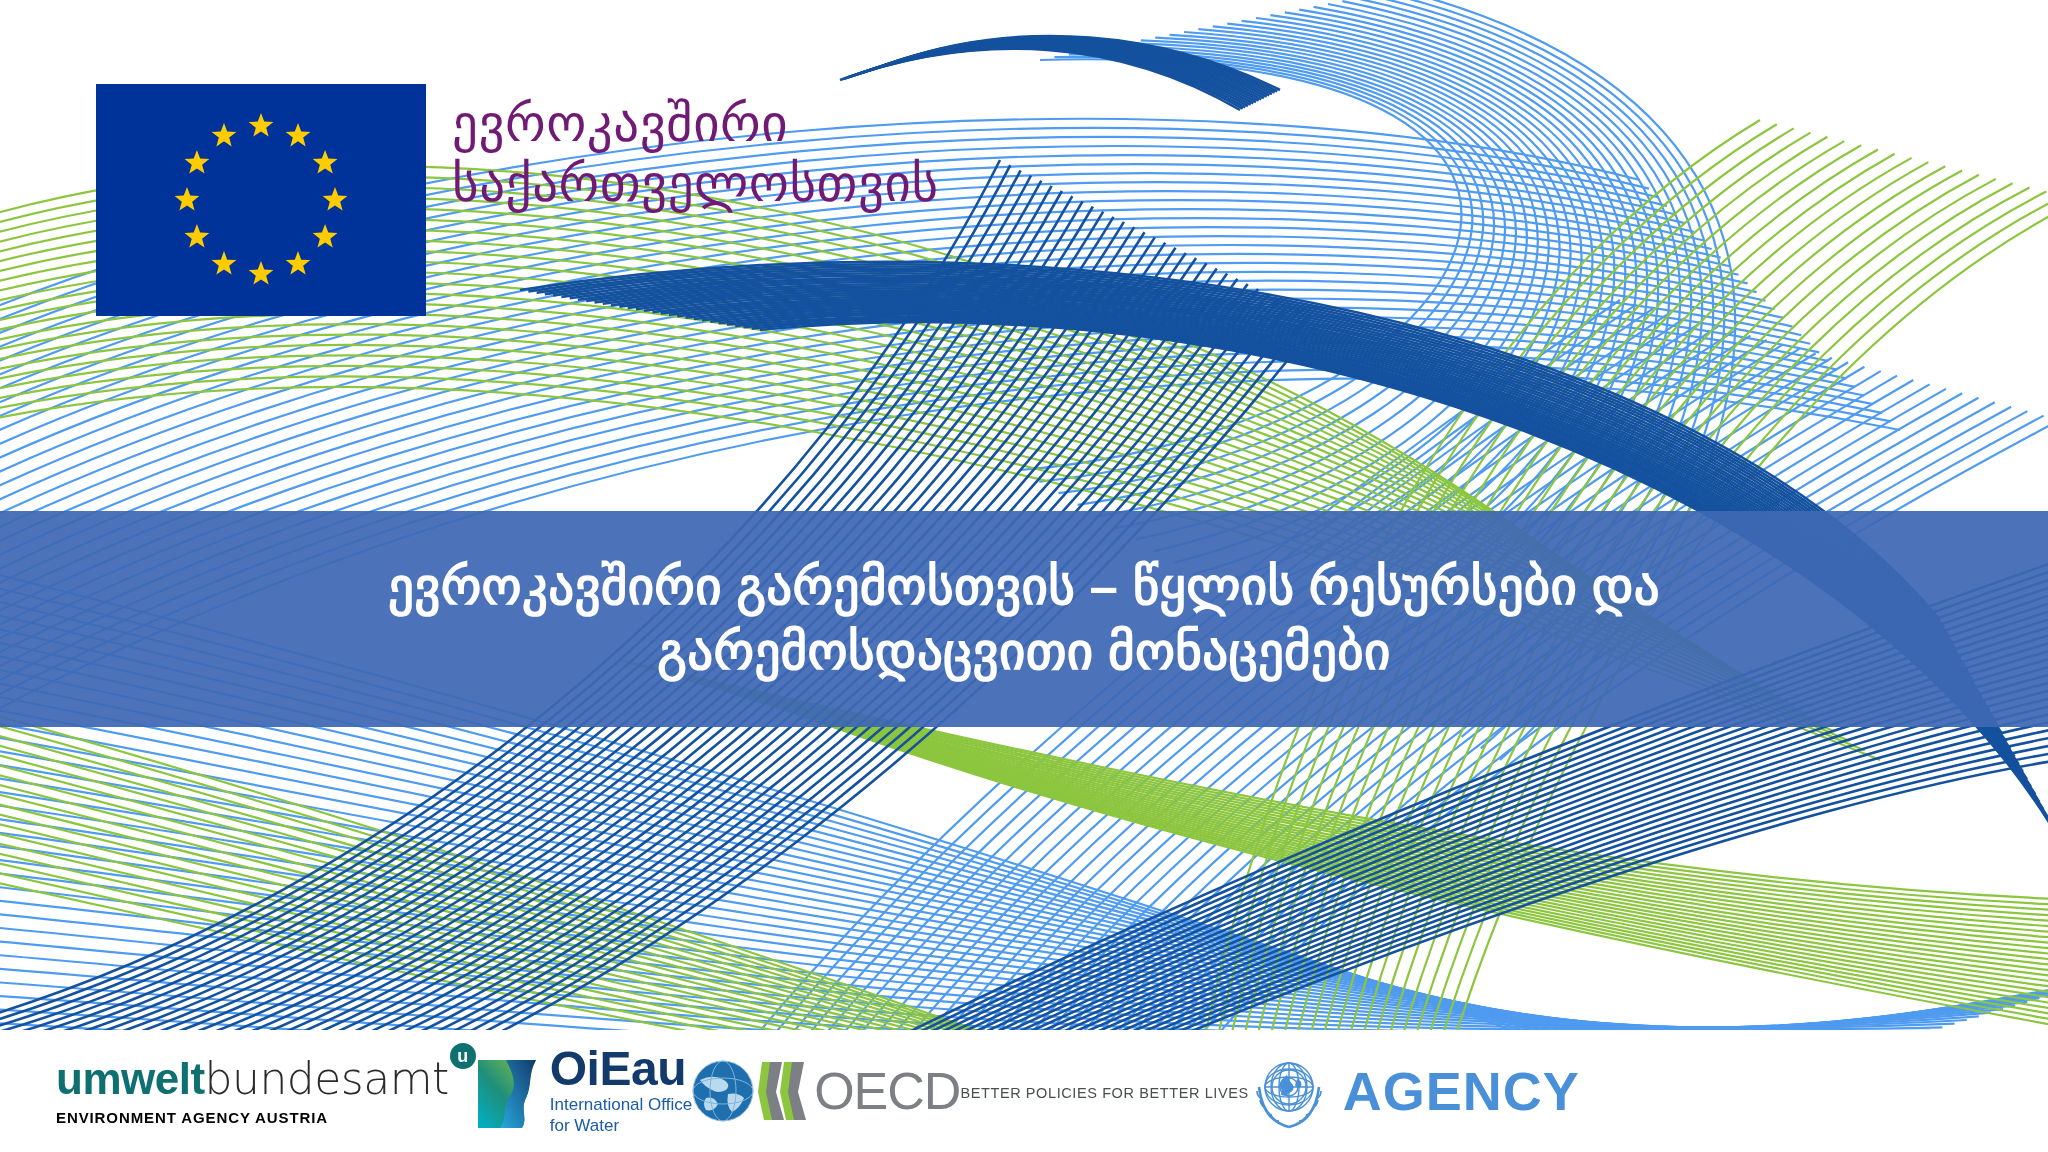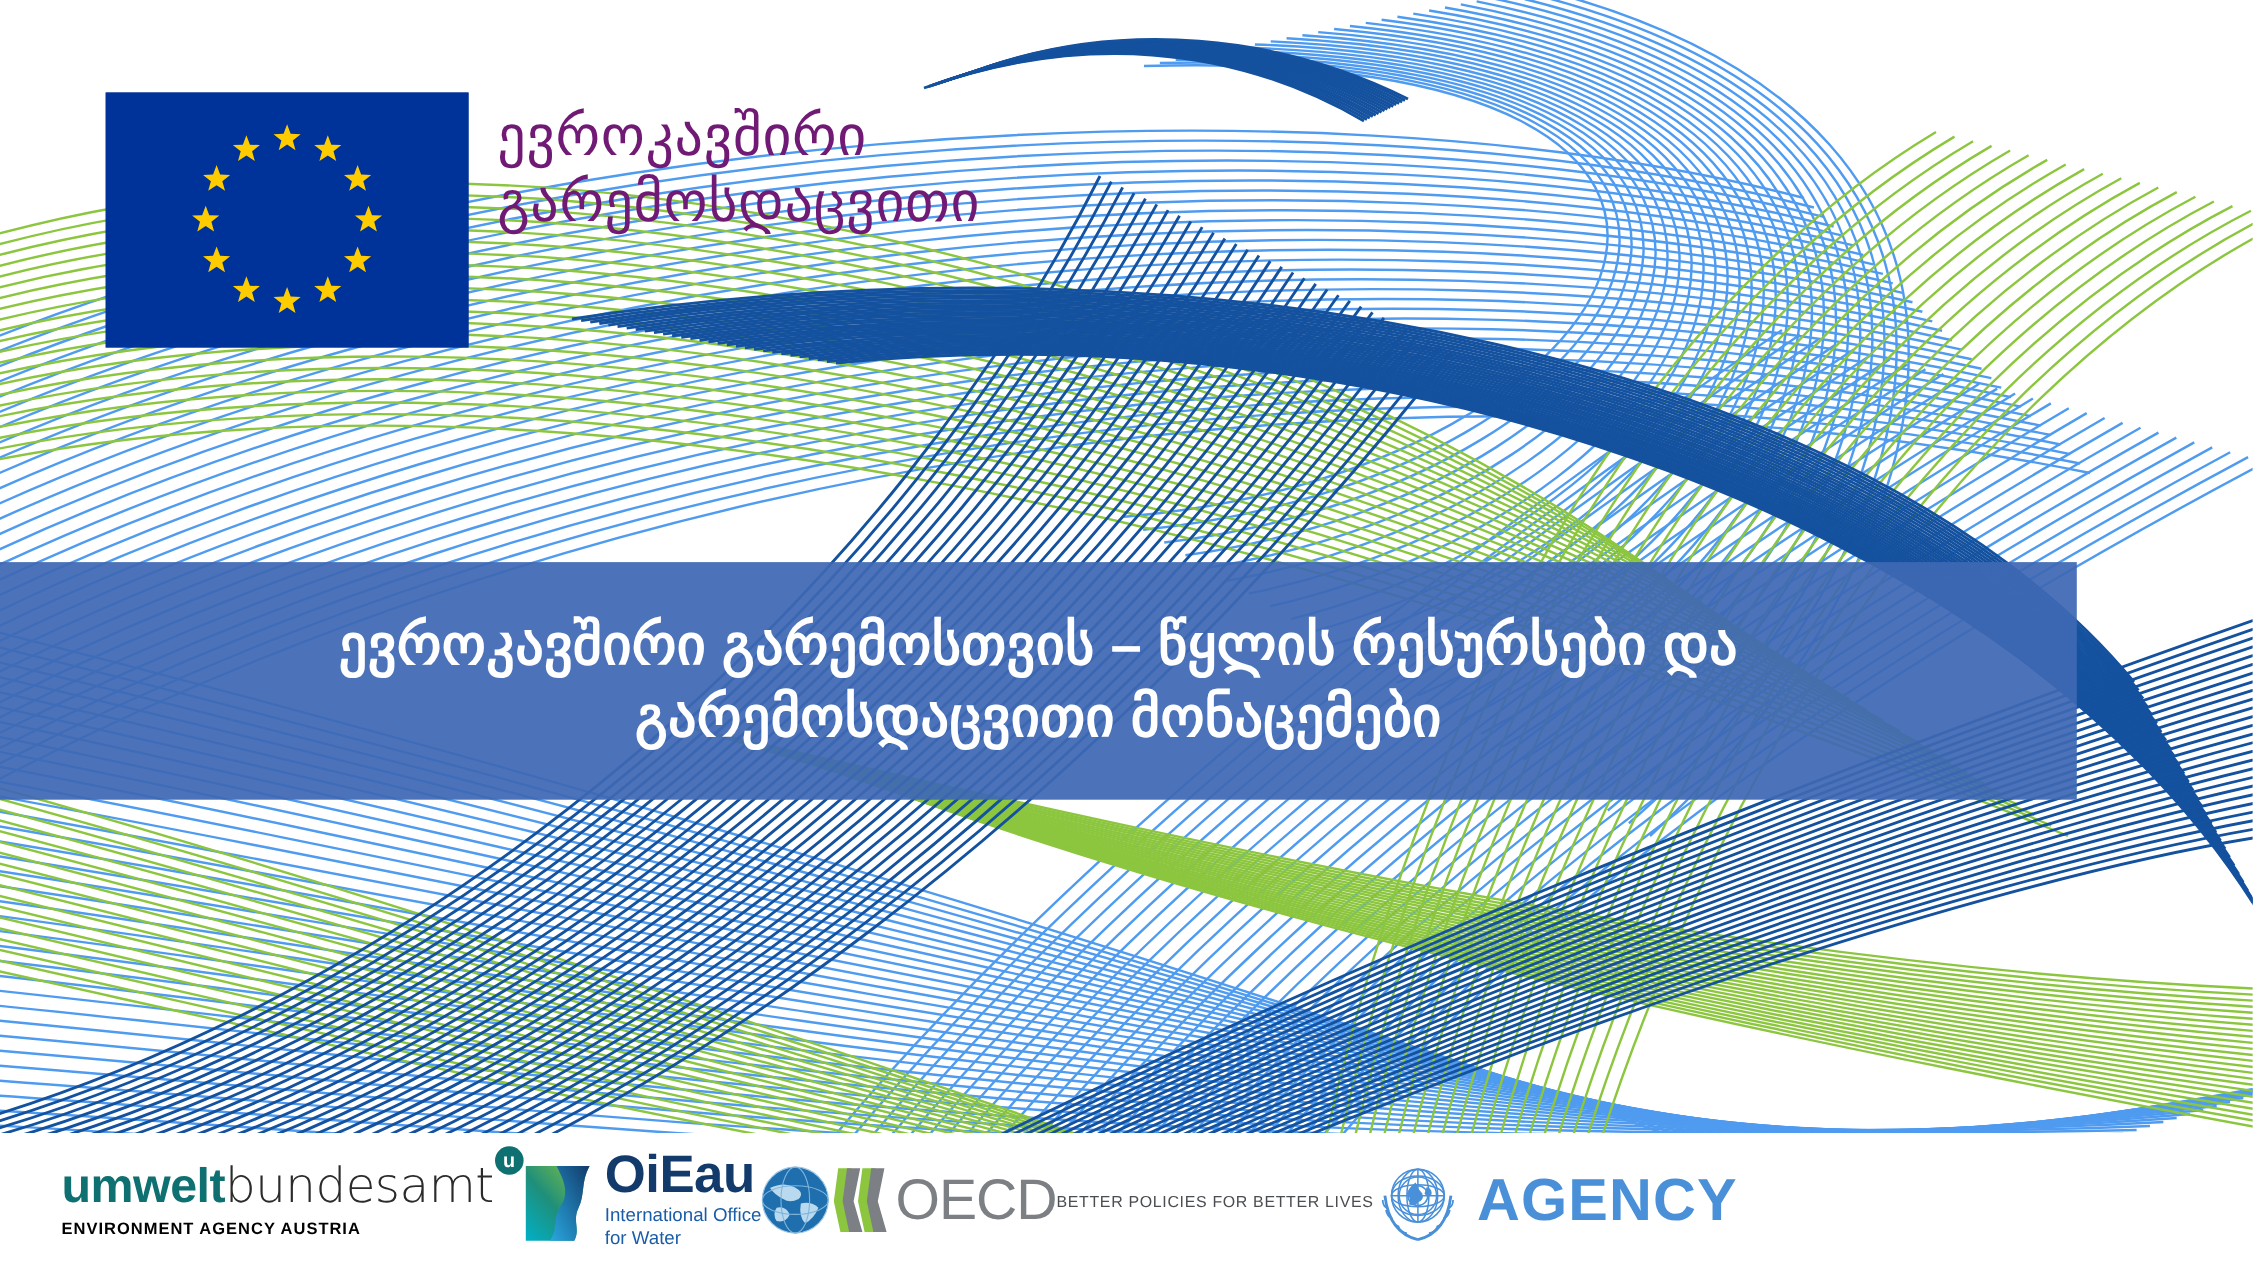--- a/index.html
+++ b/index.html
@@ -72,21 +72,21 @@
     margin-top: 20px;
     letter-spacing: .1px;
     white-space: nowrap;
   }
 
   
   #title-band {
     position: absolute;
     left: 0;
     top: 511px;
-    width: 1888px;
+    width: 2048px;
     height: 216px;
     background: rgba(62, 104, 180, 0.93);
     z-index: 4;
     display: flex;
     align-items: center;
     justify-content: center;
   }
   #title-text {
     color: #ffffff;
     font-size: 51px;
@@ -514,21 +514,21 @@
             <polygon points="128.00,167.09 131.21,175.67 140.36,176.07 133.19,181.77 135.64,190.60 128.00,185.55 120.36,190.60 122.81,181.77 115.64,176.07 124.79,175.67"></polygon>
             <polygon points="100.91,140.00 104.12,148.58 113.28,148.98 106.11,154.69 108.56,163.52 100.91,158.46 93.27,163.52 95.72,154.69 88.55,148.98 97.70,148.58"></polygon>
             <polygon points="91.00,103.00 94.21,111.58 103.36,111.98 96.19,117.69 98.64,126.52 91.00,121.46 83.36,126.52 85.81,117.69 78.64,111.98 87.79,111.58"></polygon>
             <polygon points="100.91,66.00 104.12,74.58 113.28,74.98 106.11,80.69 108.56,89.52 100.91,84.46 93.27,89.52 95.72,80.69 88.55,74.98 97.70,74.58"></polygon>
             <polygon points="128.00,38.91 131.21,47.50 140.36,47.90 133.19,53.60 135.64,62.43 128.00,57.37 120.36,62.43 122.81,53.60 115.64,47.90 124.79,47.50"></polygon>
           </g>
       </svg>
     </div>
     <div id="eu-logo-text">
       <div class="eu-georgian">ევროკავშირი</div>
-      <div class="eu-georgian">გარემოსდაცვითი</div>
+      <div class="eu-georgian">საქართველოსთვის</div>
     </div>
   </div>
 
   <div id="title-band">
     <div id="title-text">ევროკავშირი გარემოსთვის – წყლის რესურსები და გარემოსდაცვითი მონაცემები</div>
   </div>
 
   <div id="footer-logos">
 
     <div class="partner-logo" id="logo-uba">

